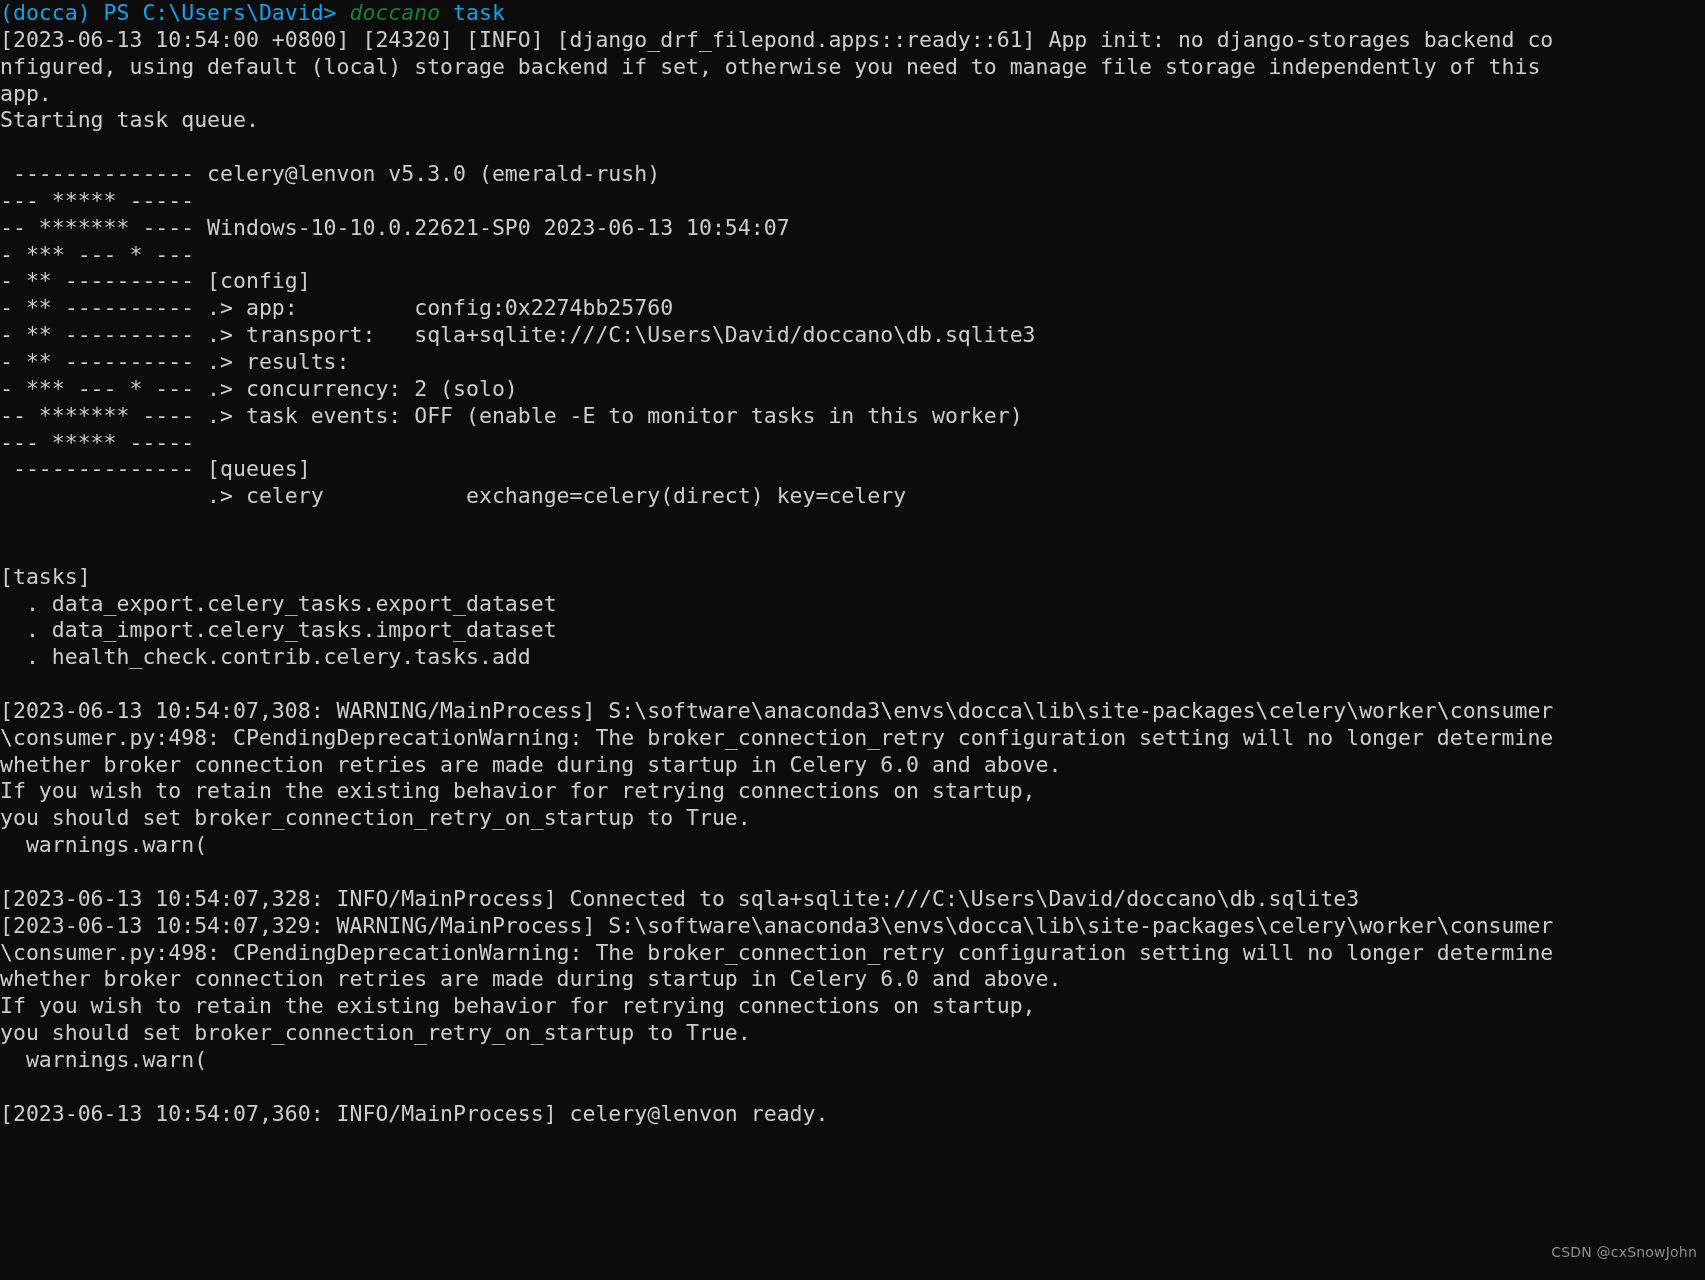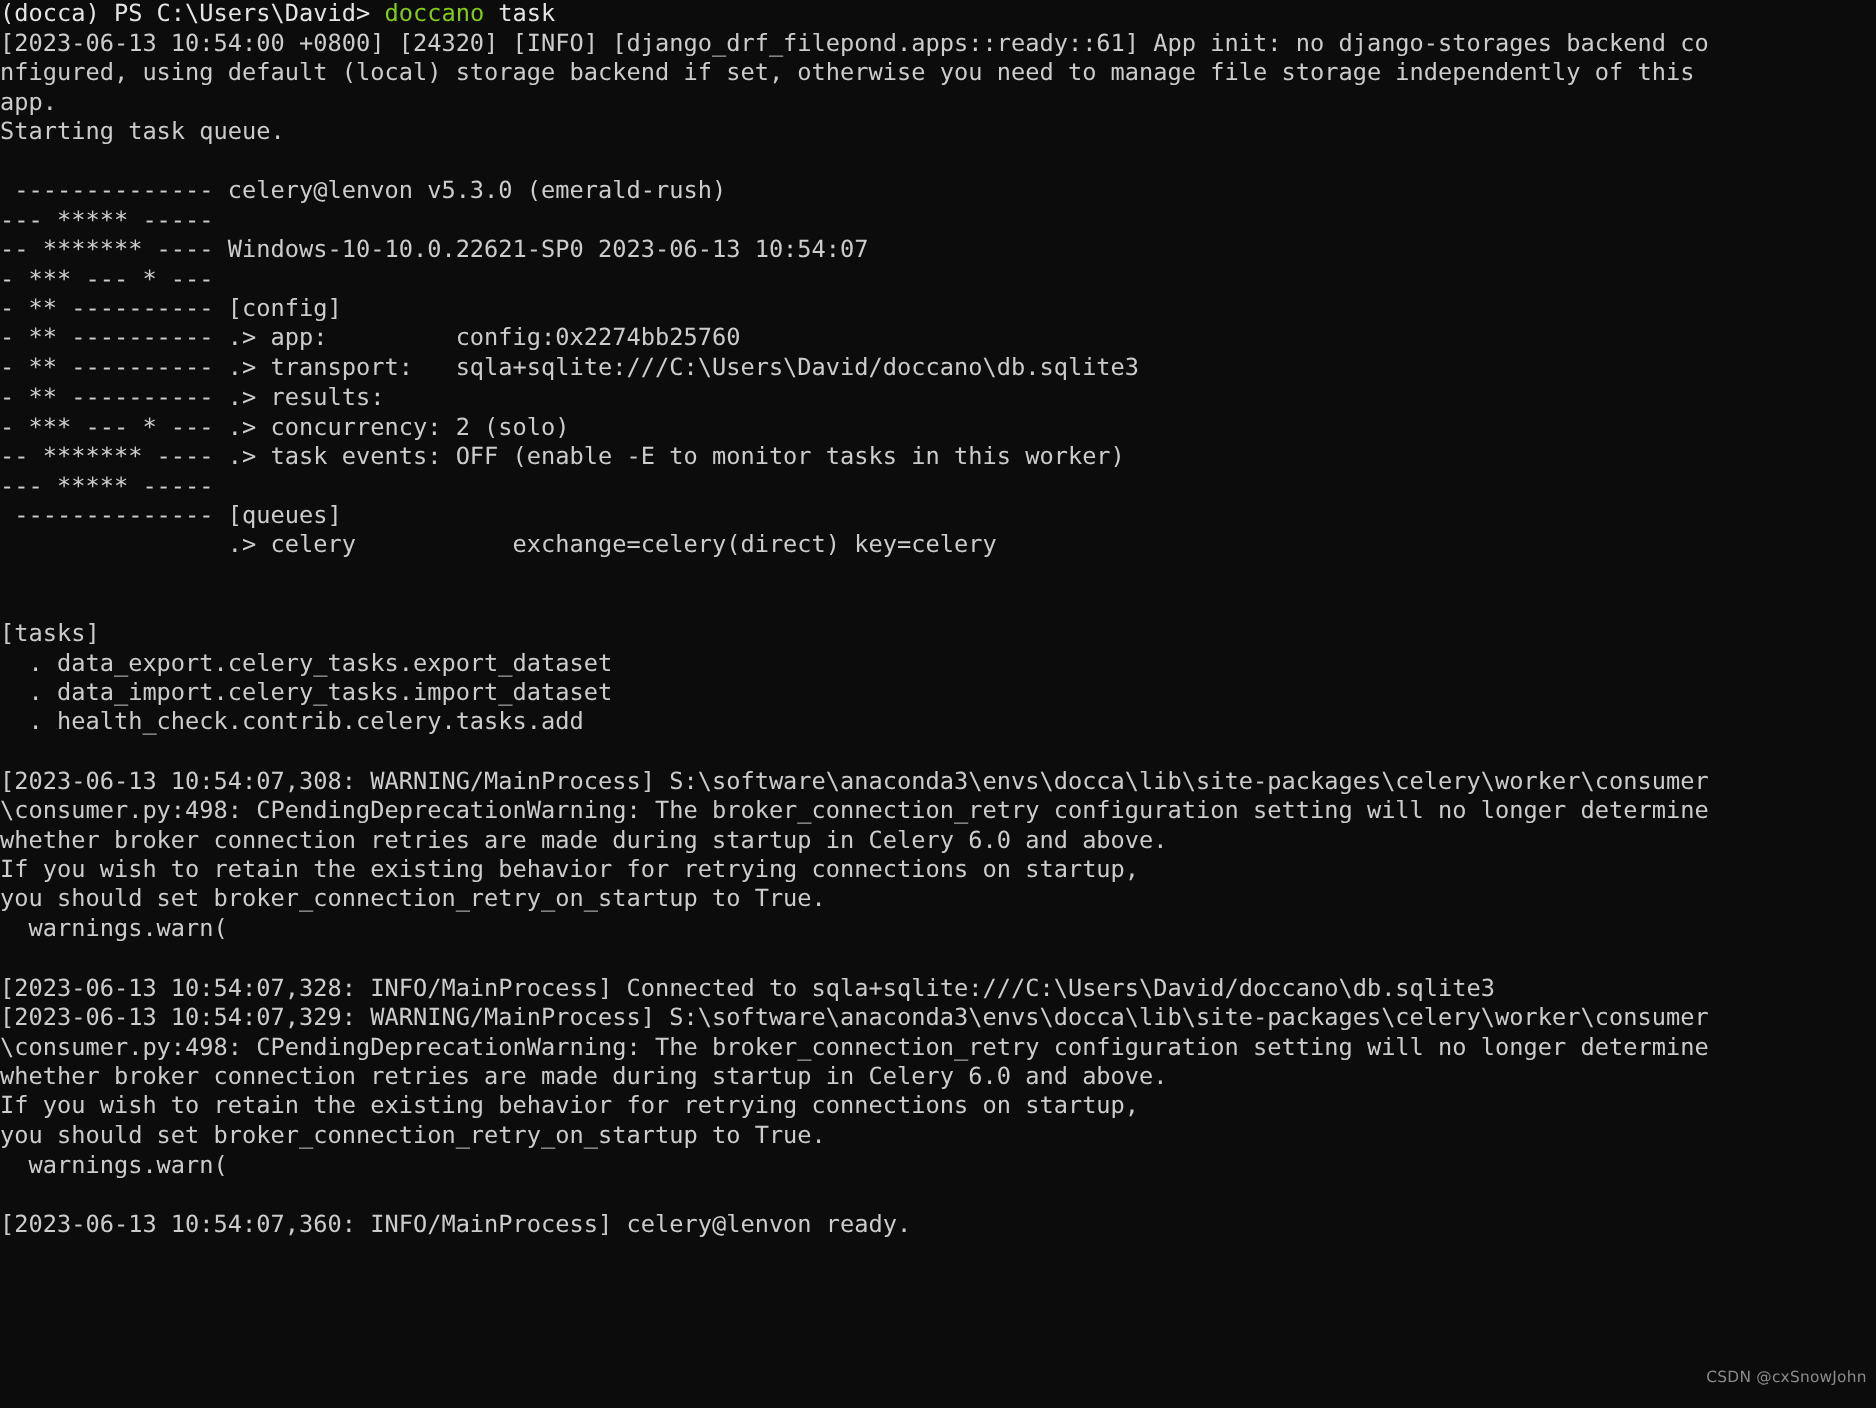--- a/index.html
+++ b/index.html
@@ -30,22 +30,22 @@
   }
   .line {
     white-space: pre;
     min-height: 26.85px;
     font-family: "DejaVu Sans Mono", "Liberation Mono", monospace;
     color: #cccccc;
   }
   .line.blank {
     height: 26.85px;
   }
-  .seg-default { color: #e5e5e5; }
-  .seg-cmd { color: #84cc16; }
+  .seg-default { color: #0ea5e9; }
+  .seg-cmd { color: #15803d; font-style: italic; }
   .watermark {
     position: absolute;
     right: 8px;
     bottom: 20px;
     color: #8c8c8c;
     font-size: 14px;
     font-family: "DejaVu Sans", "Liberation Sans", sans-serif;
     letter-spacing: 0.2px;
     white-space: pre;
   }

